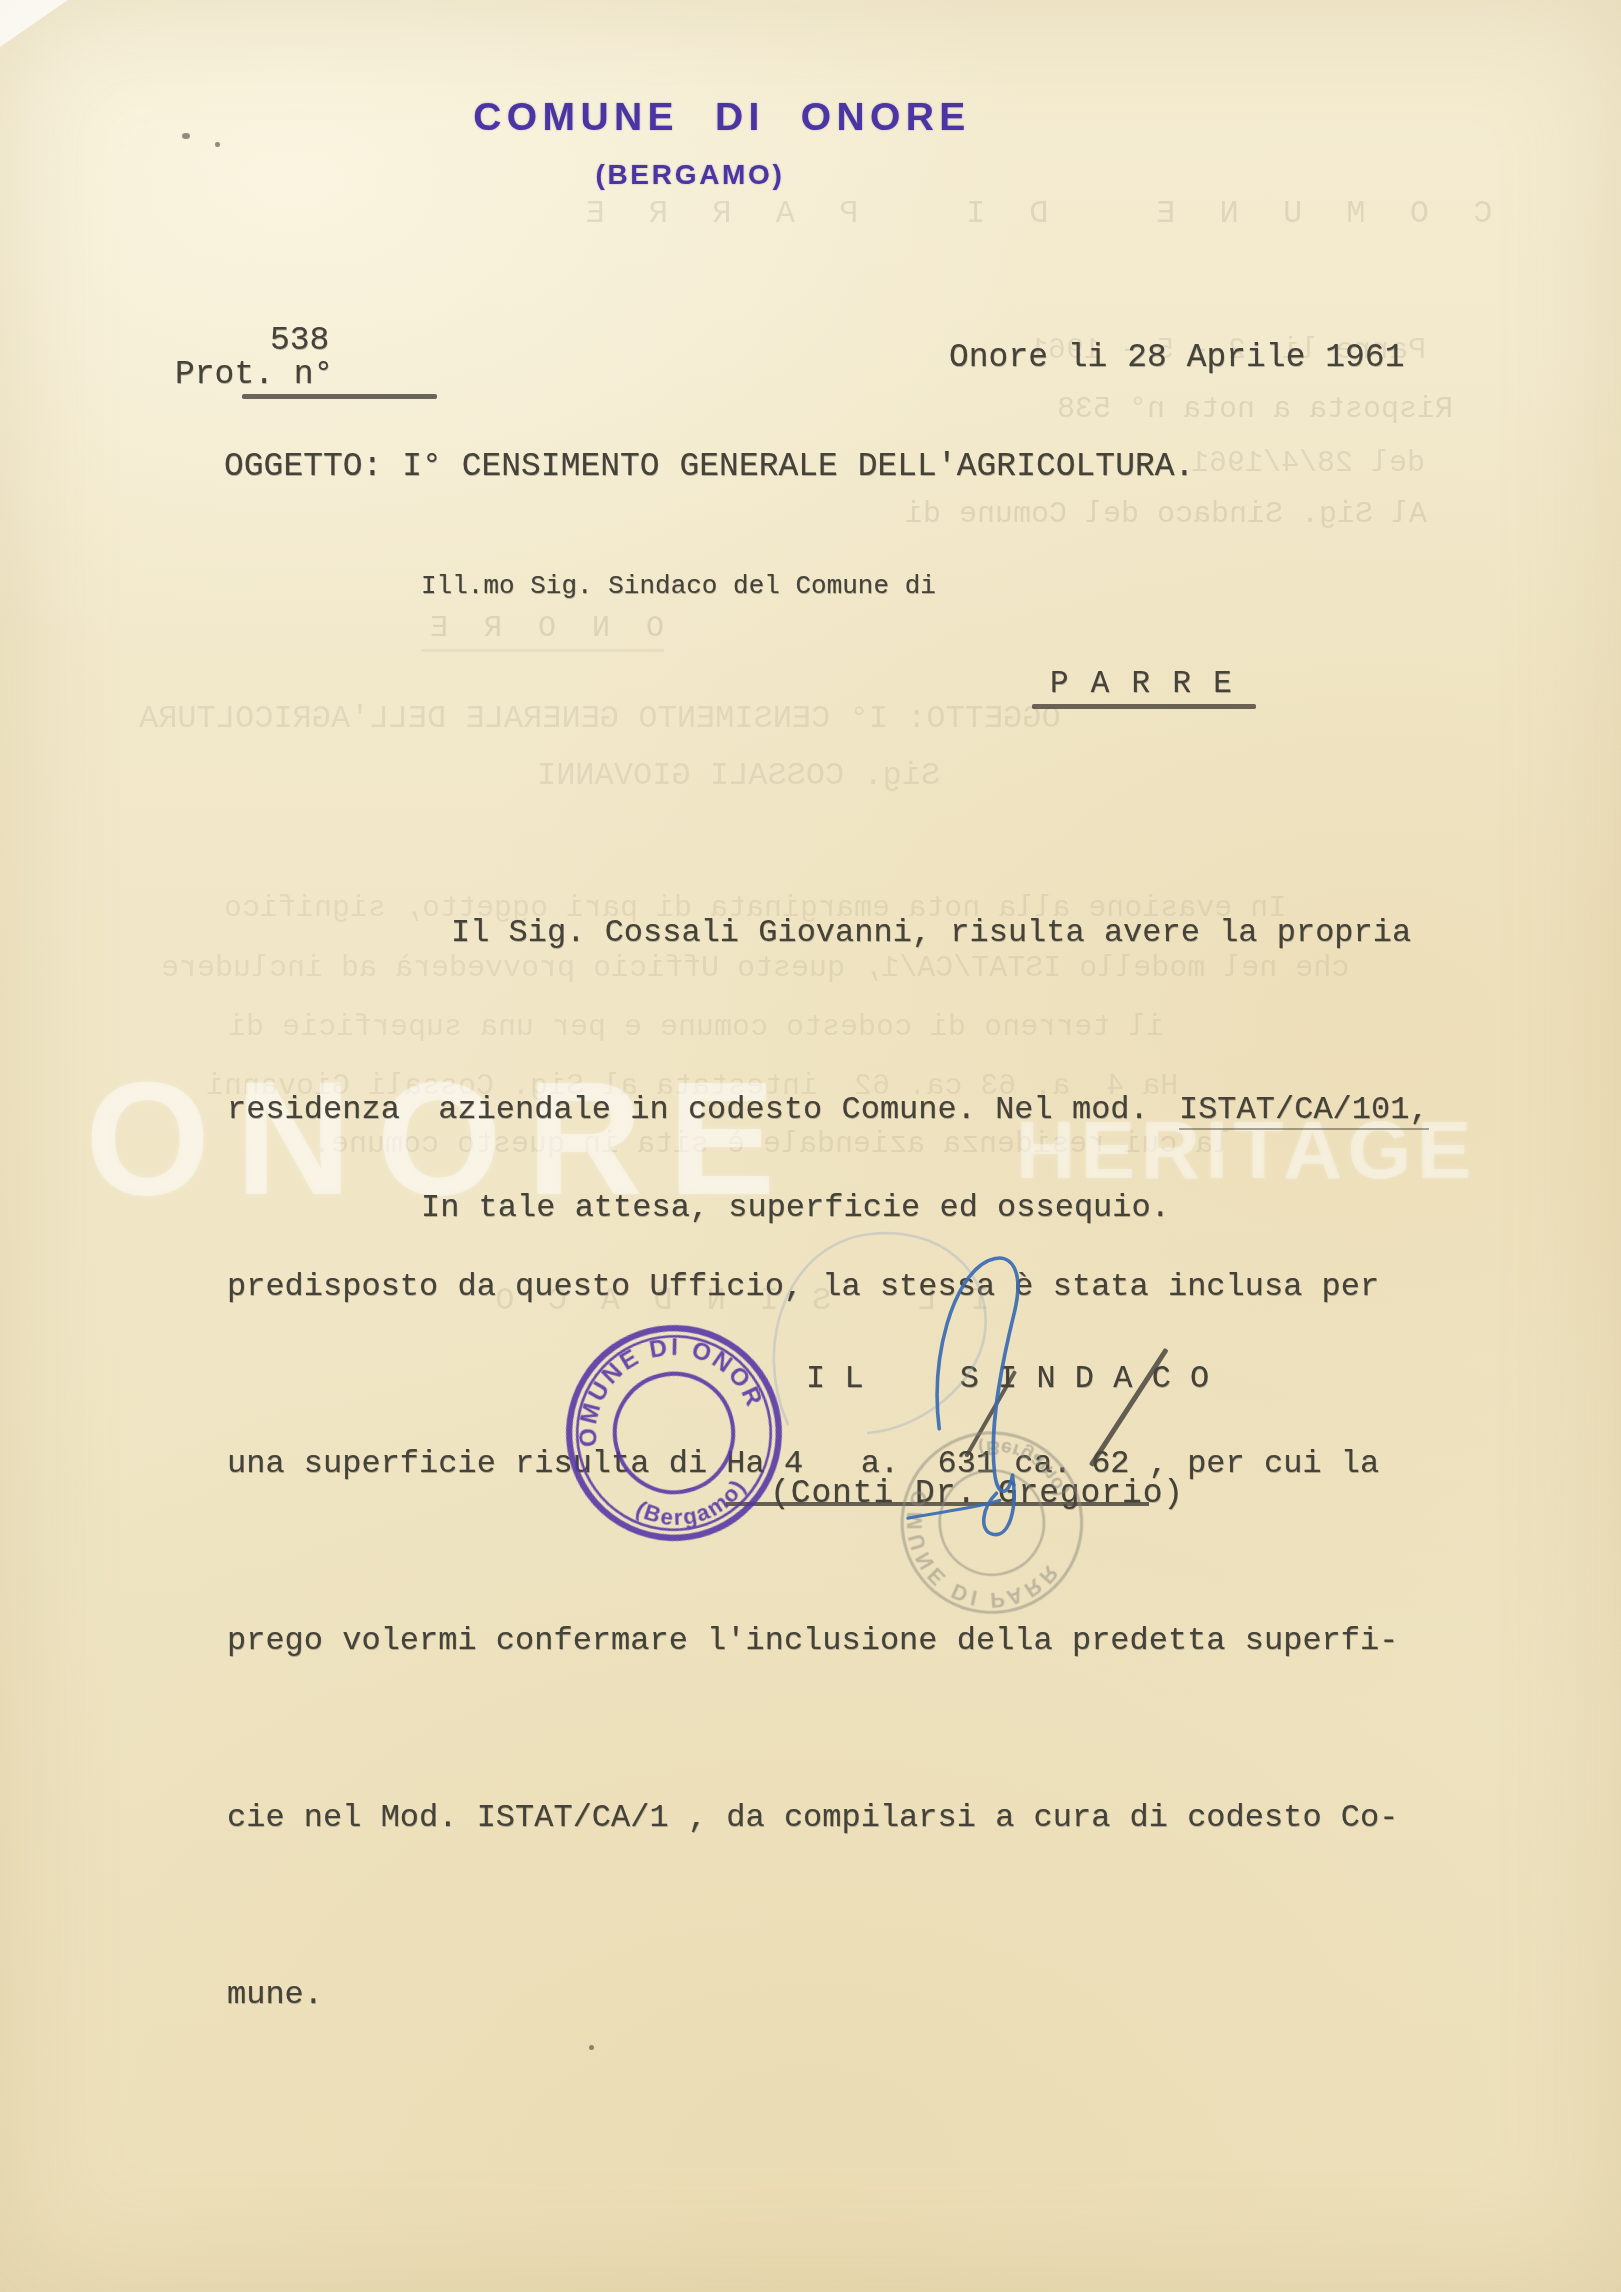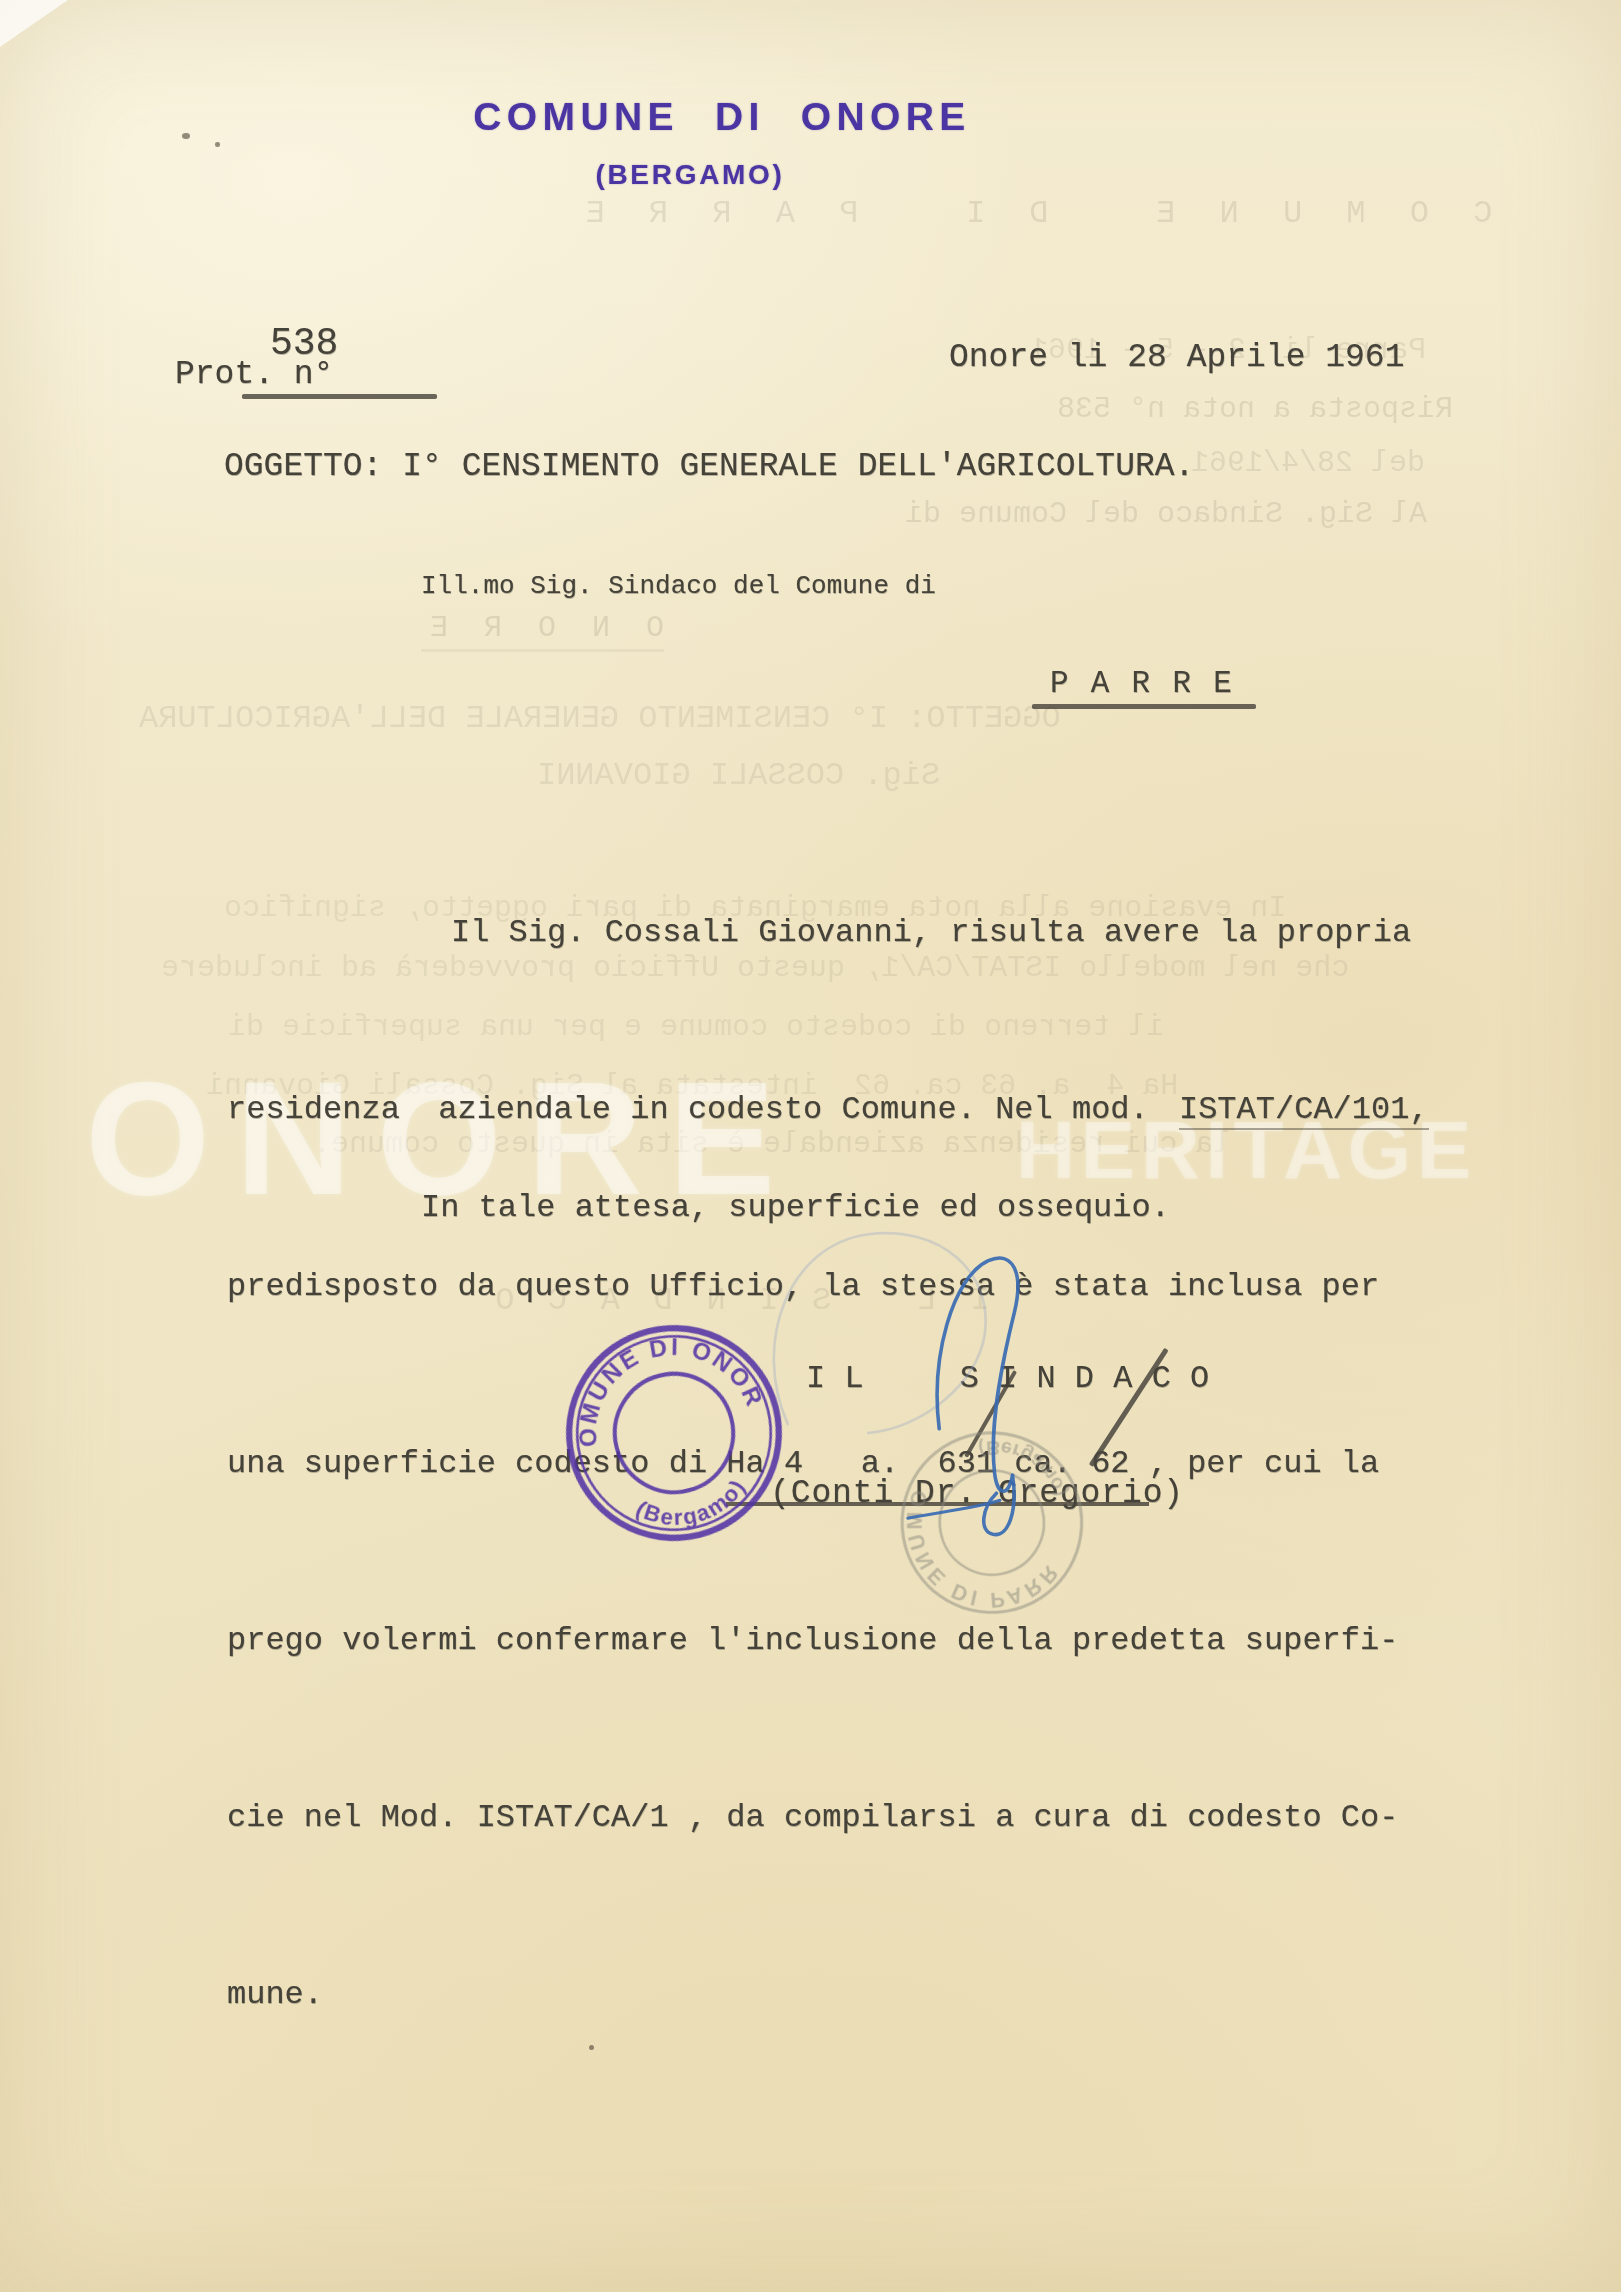--- a/index.html
+++ b/index.html
@@ -68,35 +68,35 @@
   <div class="ghost" style="left:313px;top:1127px;font-size:30px;opacity:.16;">la cui residenza aziendale è sita in questo comune.</div>
   <div class="ghost" style="left:488px;top:1282px;font-size:32px;letter-spacing:7.2px;opacity:.17;">I L   S I N D A C O</div>
 
   <div class="wmark" style="left:85px;top:1046px;font-size:161px;letter-spacing:25px;">ONORE</div>
   <div class="wmark" style="left:1016px;top:1103px;font-size:82px;letter-spacing:5.4px;color:rgba(255,255,255,.34);">HERITAGE</div>
 
   <div class="abs stamp-print" style="left:690px;top:95px;transform:translateX(-50%);font-size:39px;letter-spacing:5.4px;word-spacing:19.7px;margin-left:32px;">COMUNE DI ONORE</div>
   <div class="abs stamp-print" style="left:690px;top:159px;transform:translateX(-50%);font-size:28px;letter-spacing:2.7px;">(BERGAMO)</div>
 
   <div class="abs typw" style="left:175px;top:356px;font-size:33px;">Prot. n°</div>
-  <div class="abs typw" style="left:270px;top:322px;font-size:38px;">538</div>
+  <div class="abs typw" style="left:270px;top:322px;font-size:33px;">538</div>
   <div class="uline" style="left:242px;top:394px;width:195px;height:4.5px;"></div>
   <div class="abs typw" style="left:949px;top:339px;font-size:33px;">Onore li 28 Aprile 1961</div>
 
   <div class="abs typw" style="left:224px;top:448px;font-size:33px;">OGGETTO: I° CENSIMENTO GENERALE DELL'AGRICOLTURA.</div>
 
   <div class="abs typw" style="left:421px;top:571px;font-size:26px;">Ill.mo Sig. Sindaco del Comune di</div>
   <div class="abs typw" style="left:1050px;top:666px;font-size:31px;letter-spacing:1.8px;">P A R R E</div>
   <div class="uline" style="left:1032px;top:704px;width:224px;height:4.5px;"></div>
 
   <div class="abs typw" style="left:227px;top:785px;font-size:32px;line-height:59px;">
     <div class="bline" style="padding-left:224px;">Il Sig. Cossali Giovanni, risulta avere la propria</div>
     <div class="bline"><span>residenza  aziendale in codesto Comune. Nel mod. </span><span class="mod-underline">ISTAT/CA/101,</span></div>
     <div class="bline">predisposto da questo Ufficio, la stessa è stata inclusa per</div>
-    <div class="bline"><span>una superficie codesto di </span><span class="measure"><span>Ha 4   a.  631 ca. 62 </span><span class="pen-slash" style="left:215px;top:-22.4px;width:99px;height:3.6px;transform:rotate(-60deg);"></span><span class="pen-slash" style="left:333px;top:-29px;width:139px;height:4.5px;transform:rotate(-57deg);"></span></span><span>, per cui la</span></div>
+    <div class="bline"><span>una superficie risulta di </span><span class="measure"><span>Ha 4   a.  631 ca. 62 </span><span class="pen-slash" style="left:215px;top:-22.4px;width:99px;height:3.6px;transform:rotate(-60deg);"></span><span class="pen-slash" style="left:333px;top:-29px;width:139px;height:4.5px;transform:rotate(-57deg);"></span></span><span>, per cui la</span></div>
     <div class="bline">prego volermi confermare l'inclusione della predetta superfi-</div>
     <div class="bline">cie nel Mod. ISTAT/CA/1 , da compilarsi a cura di codesto Co-</div>
     <div class="bline">mune.</div>
   </div>
   <div class="abs typw" style="left:421px;top:1189px;font-size:32px;">In tale attesa, superficie ed ossequio.</div>
 
   <div class="abs typw" style="left:806px;top:1360px;font-size:32px;">I L     S I N D A C O</div>
   <div class="abs typw" style="left:770px;top:1475px;font-size:33px;letter-spacing:0.9px;">(Conti Dr. Gregorio)</div>
 
   <svg class="abs" style="left:734px;top:1218px;opacity:.30;" width="376" height="233" viewBox="0 0 420 260">

